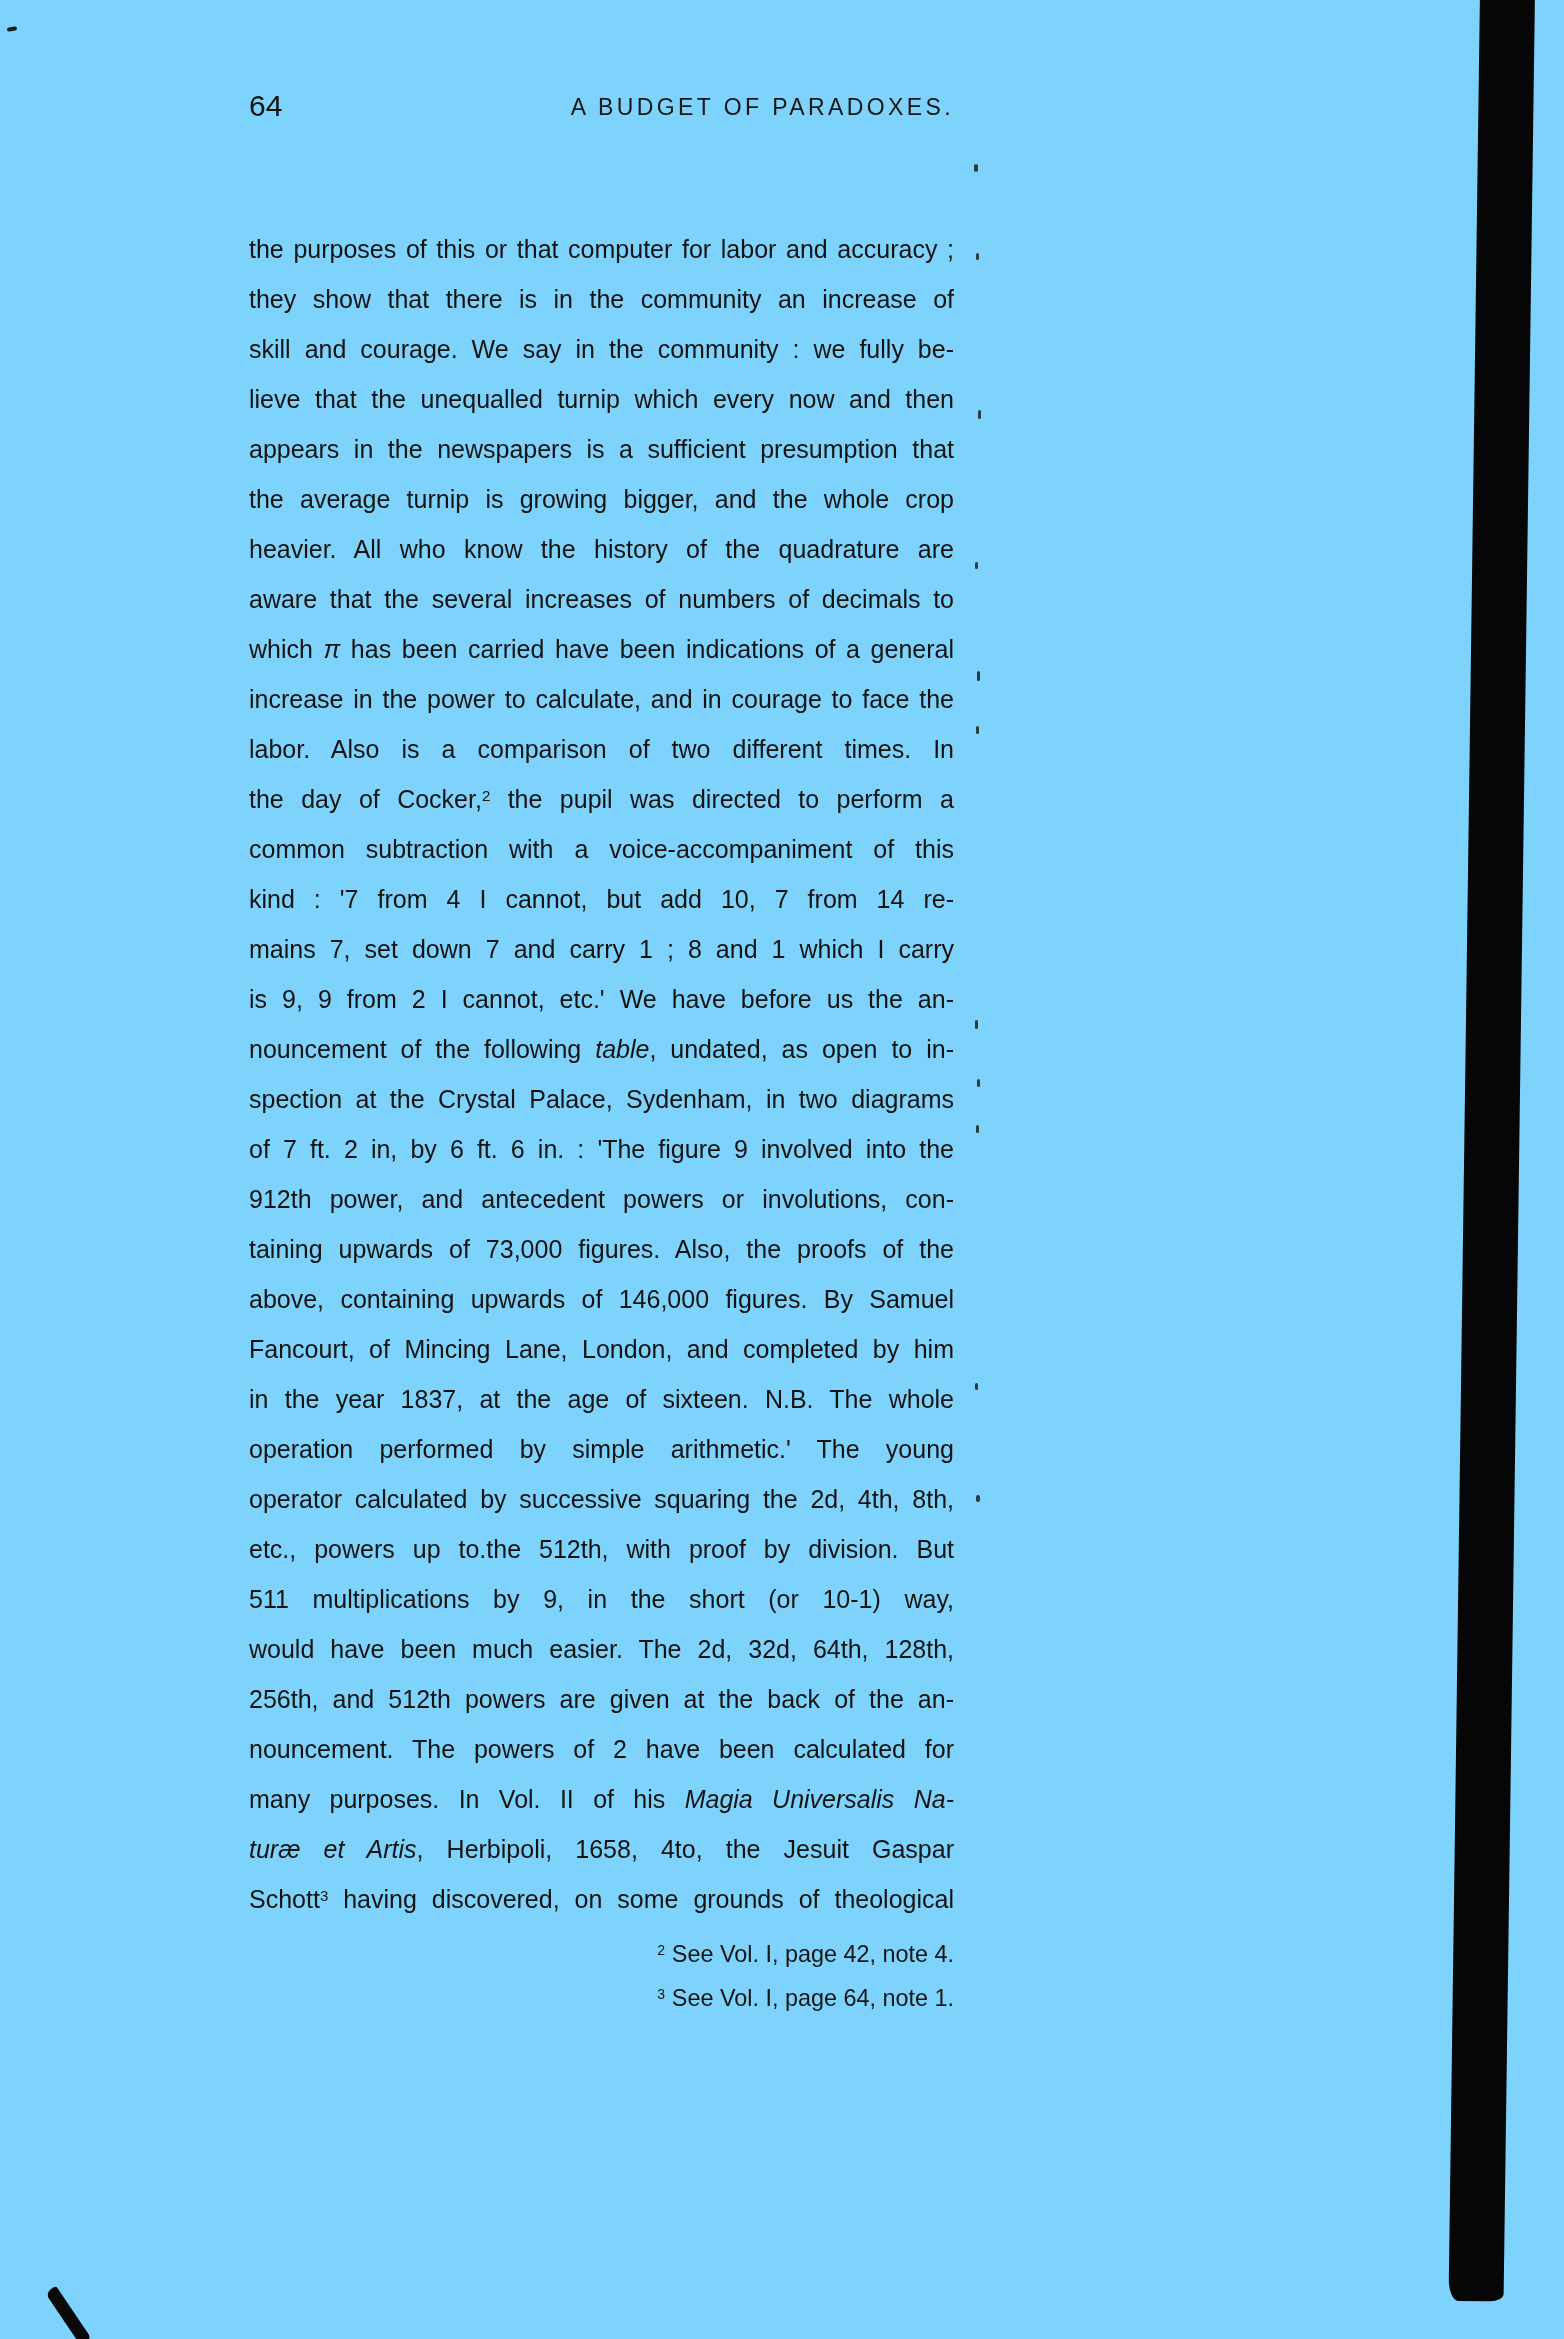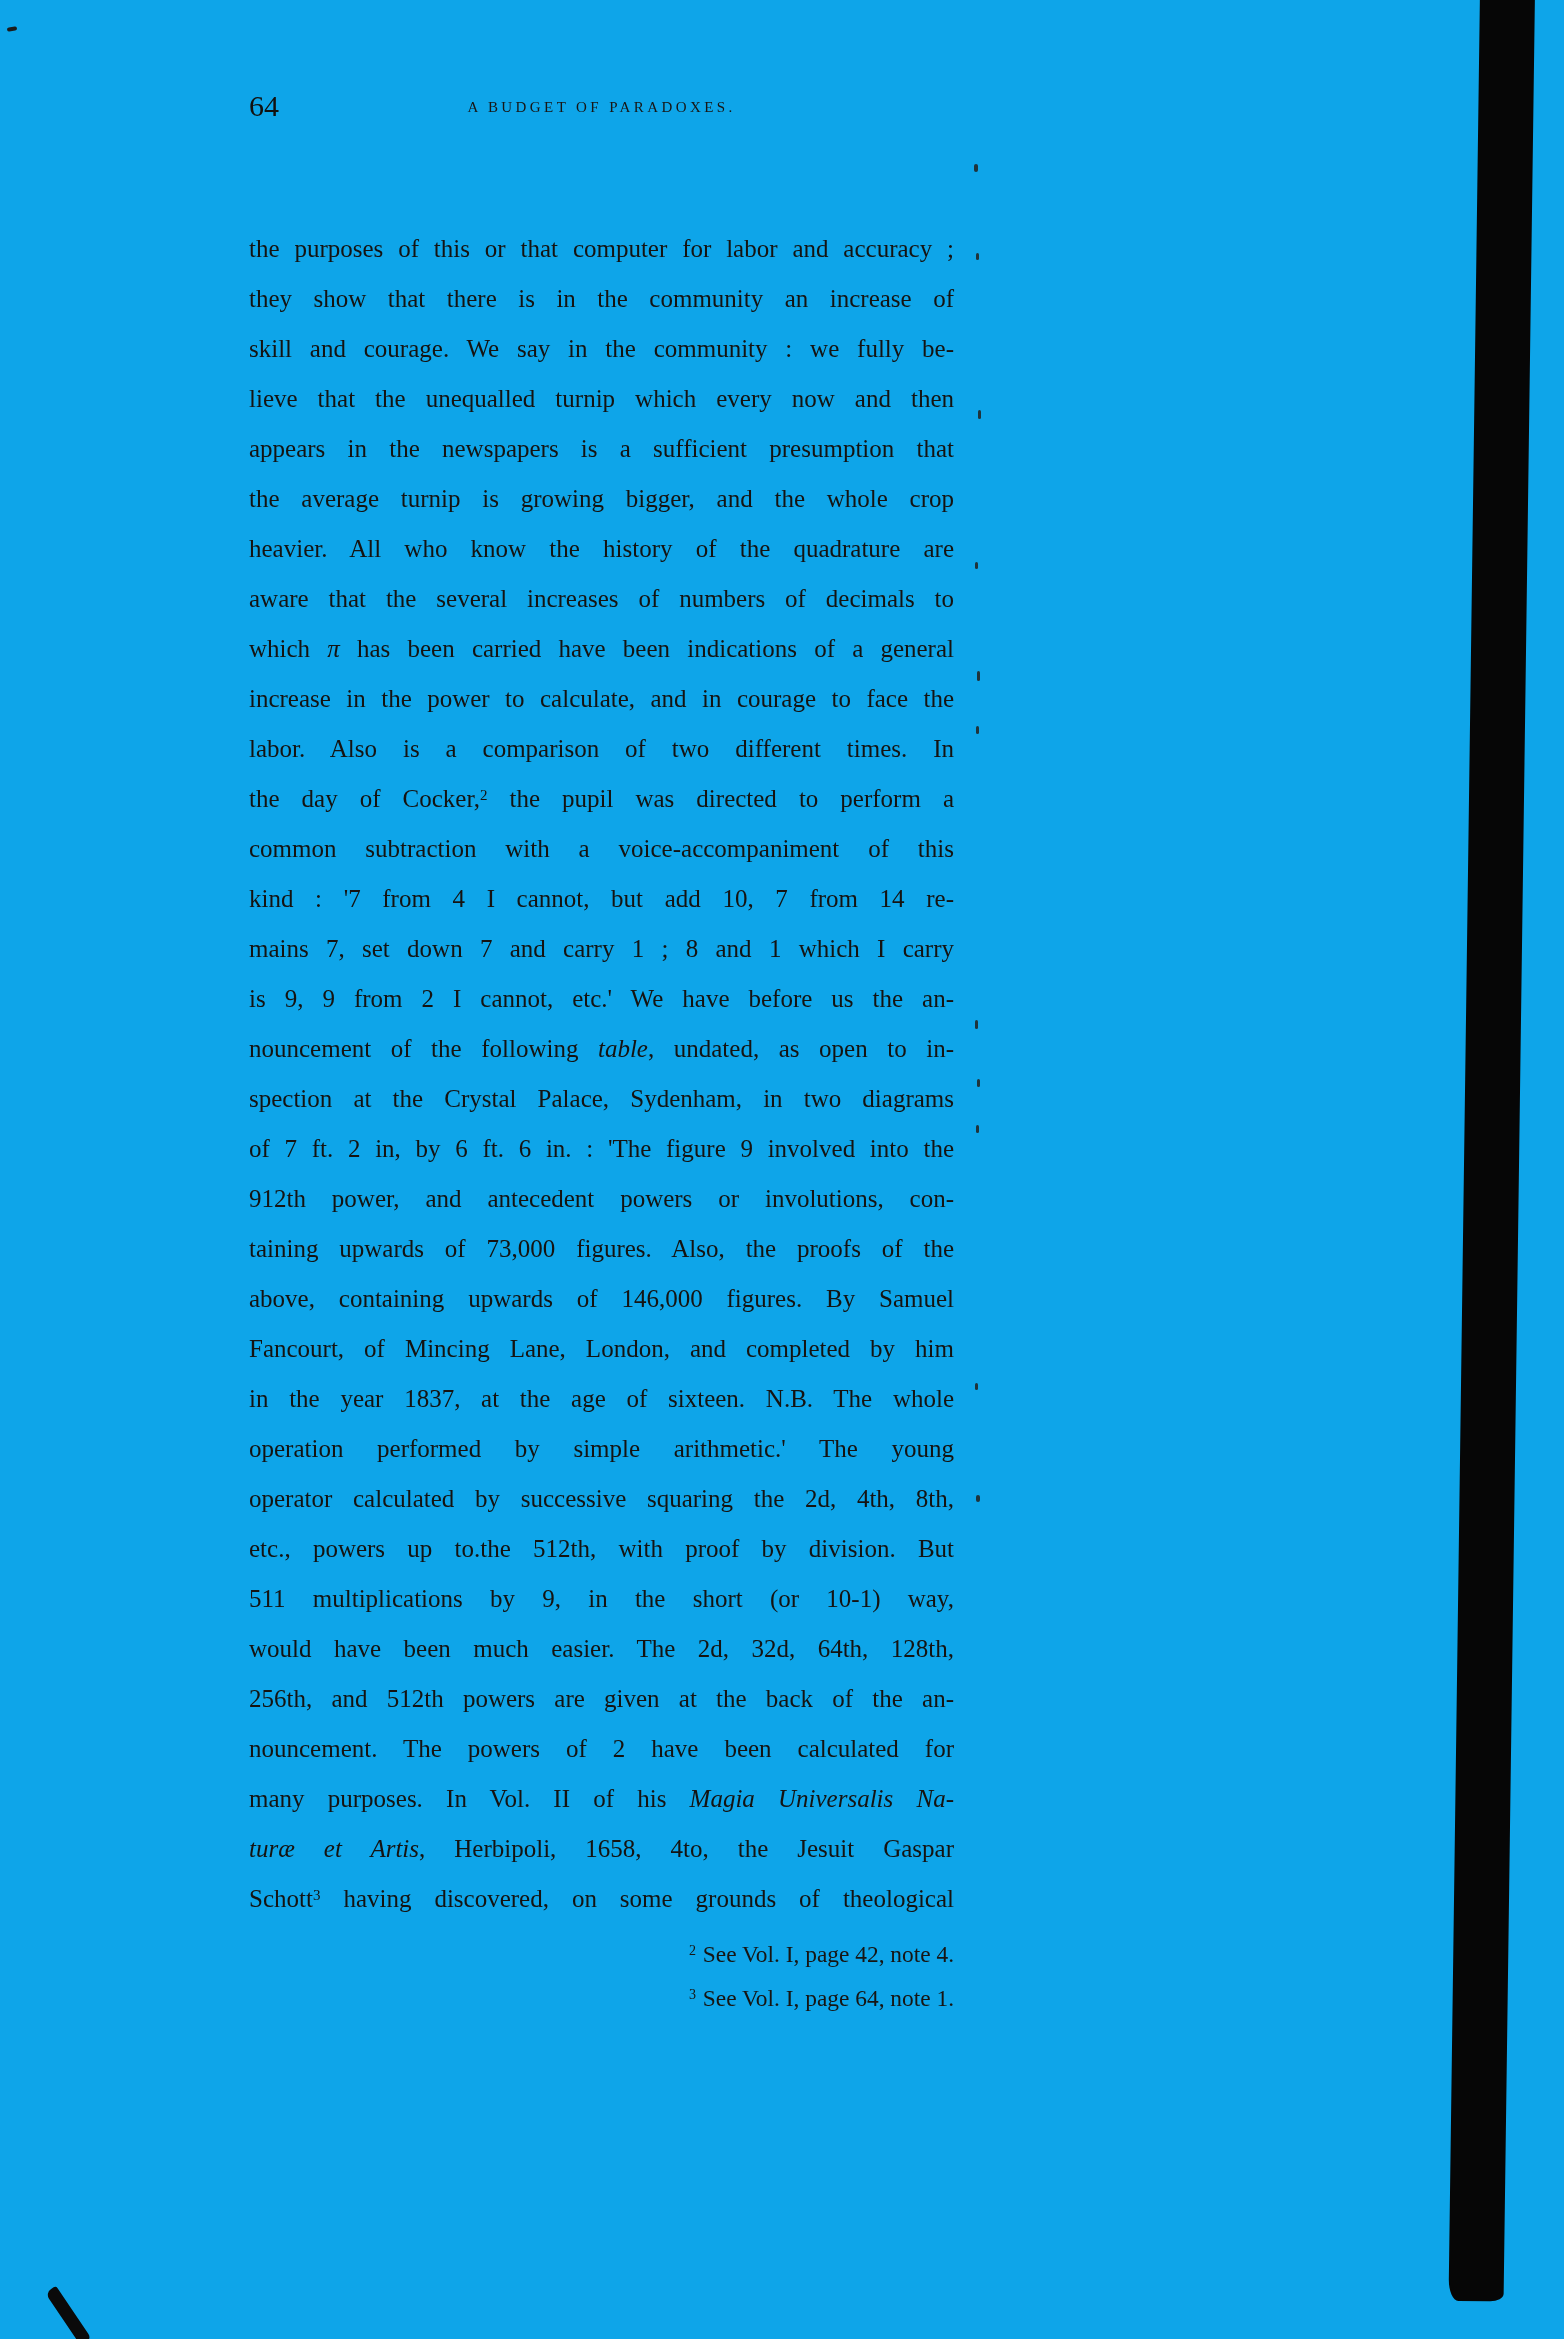--- a/index.html
+++ b/index.html
@@ -1,33 +1,33 @@
 <!DOCTYPE html>
 <html><head>
 <meta charset="utf-8">
 <style>
   html,body{margin:0;padding:0;}
   .page{
     position:relative;
     width:1564px;height:2340px;
-    background:#0ea5e9;
+    background:#7dd3fc;
     overflow:hidden;
-    font-family:Liberation Serif, serif;
+    font-family:Liberation Sans, sans-serif;
     color:#151311;
   }
   
   .header{position:absolute;left:249px;top:86px;width:705px;height:43px;}
   .pagenum{
     position:absolute;left:0;top:0;
     font-size:30px;line-height:39px;color:#121110;
   }
   .runhead{
     position:absolute;left:0;top:6.8px;width:100%;
-    text-align:center;
-    font-size:15px;line-height:29px;
+    text-align:right;
+    font-size:23px;line-height:29px;
     letter-spacing:3.4px;color:#181614;
   }
   
   .body-text{
     position:absolute;left:249px;top:224px;width:705px;
   }
   .line{
     height:50px;line-height:50px;
     font-size:25px;
     text-align:justify;

